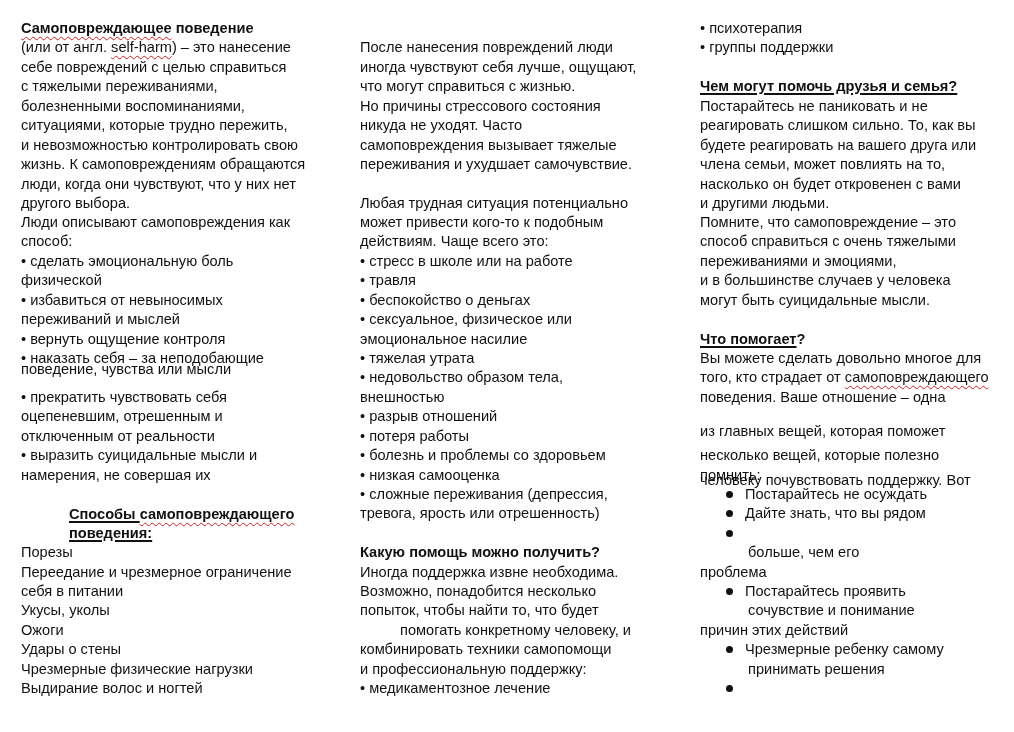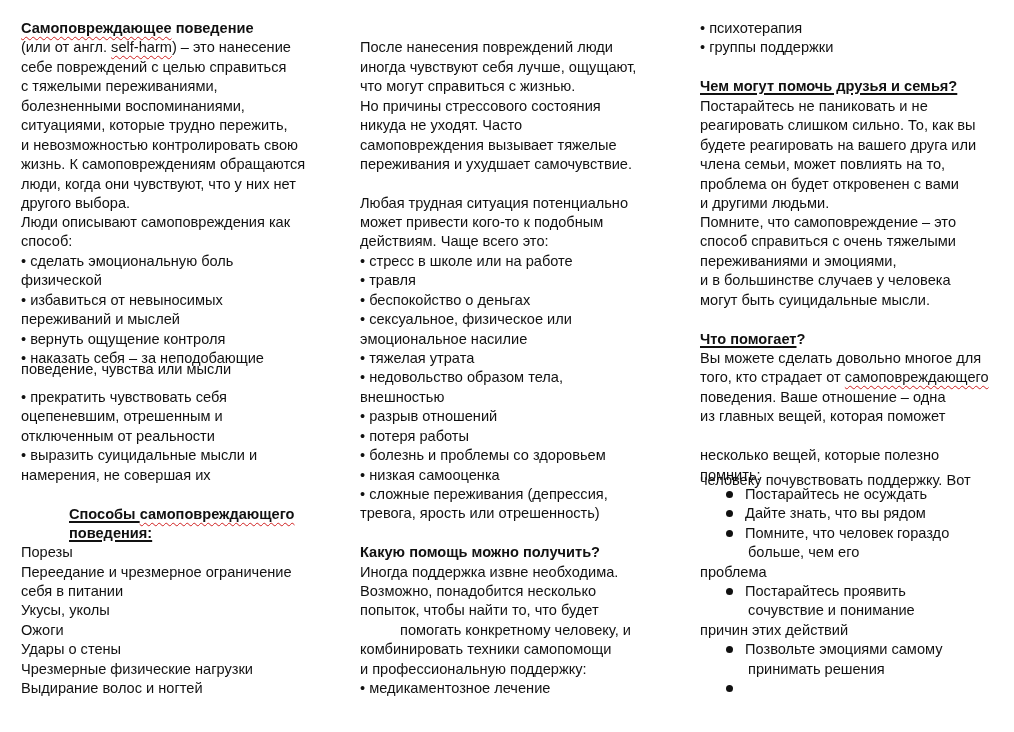--- a/index.html
+++ b/index.html
@@ -135,57 +135,57 @@
   <div class="line" style="top:19px;">• психотерапия</div>
   <div class="line" style="top:38px;">• группы поддержки</div>
 
   <div class="line bold" style="top:77px;">
     <span class="uline">Чем могут помочь друзья и семья?</span>
   </div>
   <div class="line" style="top:97px;">Постарайтесь не паниковать и не</div>
   <div class="line" style="top:116px;">реагировать слишком сильно. То, как вы</div>
   <div class="line" style="top:136px;">будете реагировать на вашего друга или</div>
   <div class="line" style="top:155px;">члена семьи, может повлиять на то,</div>
-  <div class="line" style="top:175px;">проблема он будет откровенен с вами</div>
+  <div class="line" style="top:175px;">насколько он будет откровенен с вами</div>
   <div class="line" style="top:194px;">и другими людьми.</div>
   <div class="line" style="top:213px;">Помните, что самоповреждение – это</div>
   <div class="line" style="top:232px;">способ справиться с очень тяжелыми</div>
   <div class="line" style="top:252px;">переживаниями и эмоциями,</div>
   <div class="line" style="top:271px;">и в большинстве случаев у человека</div>
   <div class="line" style="top:291px;">могут быть суицидальные мысли.</div>
 
   <div class="line bold" style="top:330px;">
     <span class="uline">Что помогает</span><span>?</span>
   </div>
   <div class="line" style="top:349px;">Вы можете сделать довольно многое для</div>
   <div class="line" style="top:368px;">
     <span>того, кто страдает от </span><span class="spell">самоповреждающего</span>
   </div>
   <div class="line" style="top:388px;">поведения. Ваше отношение – одна</div>
-  <div class="line" style="top:407px;">из главных вещей, которая поможет</div>
+  <div class="line" style="top:422px;">из главных вещей, которая поможет</div>
   <div class="line" style="top:427px;margin-top:44px;">человеку почувствовать поддержку. Вот</div>
   <div class="line" style="top:446px;">несколько вещей, которые полезно</div>
   <div class="line" style="top:466px;">помнить:</div>
 
   <div class="line" style="top:485px; left:26px;">
     <span class="bullet-dot"></span><span>Постарайтесь не осуждать</span>
   </div>
   <div class="line" style="top:504px; left:26px;">
     <span class="bullet-dot"></span><span>Дайте знать, что вы рядом</span>
   </div>
   <div class="line" style="top:524px; left:26px;">
-    <span class="bullet-dot"></span><span>Помните, что человек гораздо</span>
+    <span class="bullet-dot"></span>
   </div>
   <div class="line" style="top:543px; left:48px;">больше, чем его</div>
   <div class="line" style="top:563px;">проблема</div>
   <div class="line" style="top:582px; left:26px;">
     <span class="bullet-dot"></span><span>Постарайтесь проявить</span>
   </div>
   <div class="line" style="top:601px; left:48px;">сочувствие и понимание</div>
   <div class="line" style="top:621px;">причин этих действий</div>
   <div class="line" style="top:640px; left:26px;">
-    <span class="bullet-dot"></span><span>Позвольте эмоциями самому</span>
+    <span class="bullet-dot"></span><span>Чрезмерные ребенку самому</span>
   </div>
   <div class="line" style="top:660px; left:48px;">принимать решения</div>
   <div class="line" style="top:679px; left:26px;">
     <span class="bullet-dot"></span>
   </div>
 </div>
 
 </body></html>

